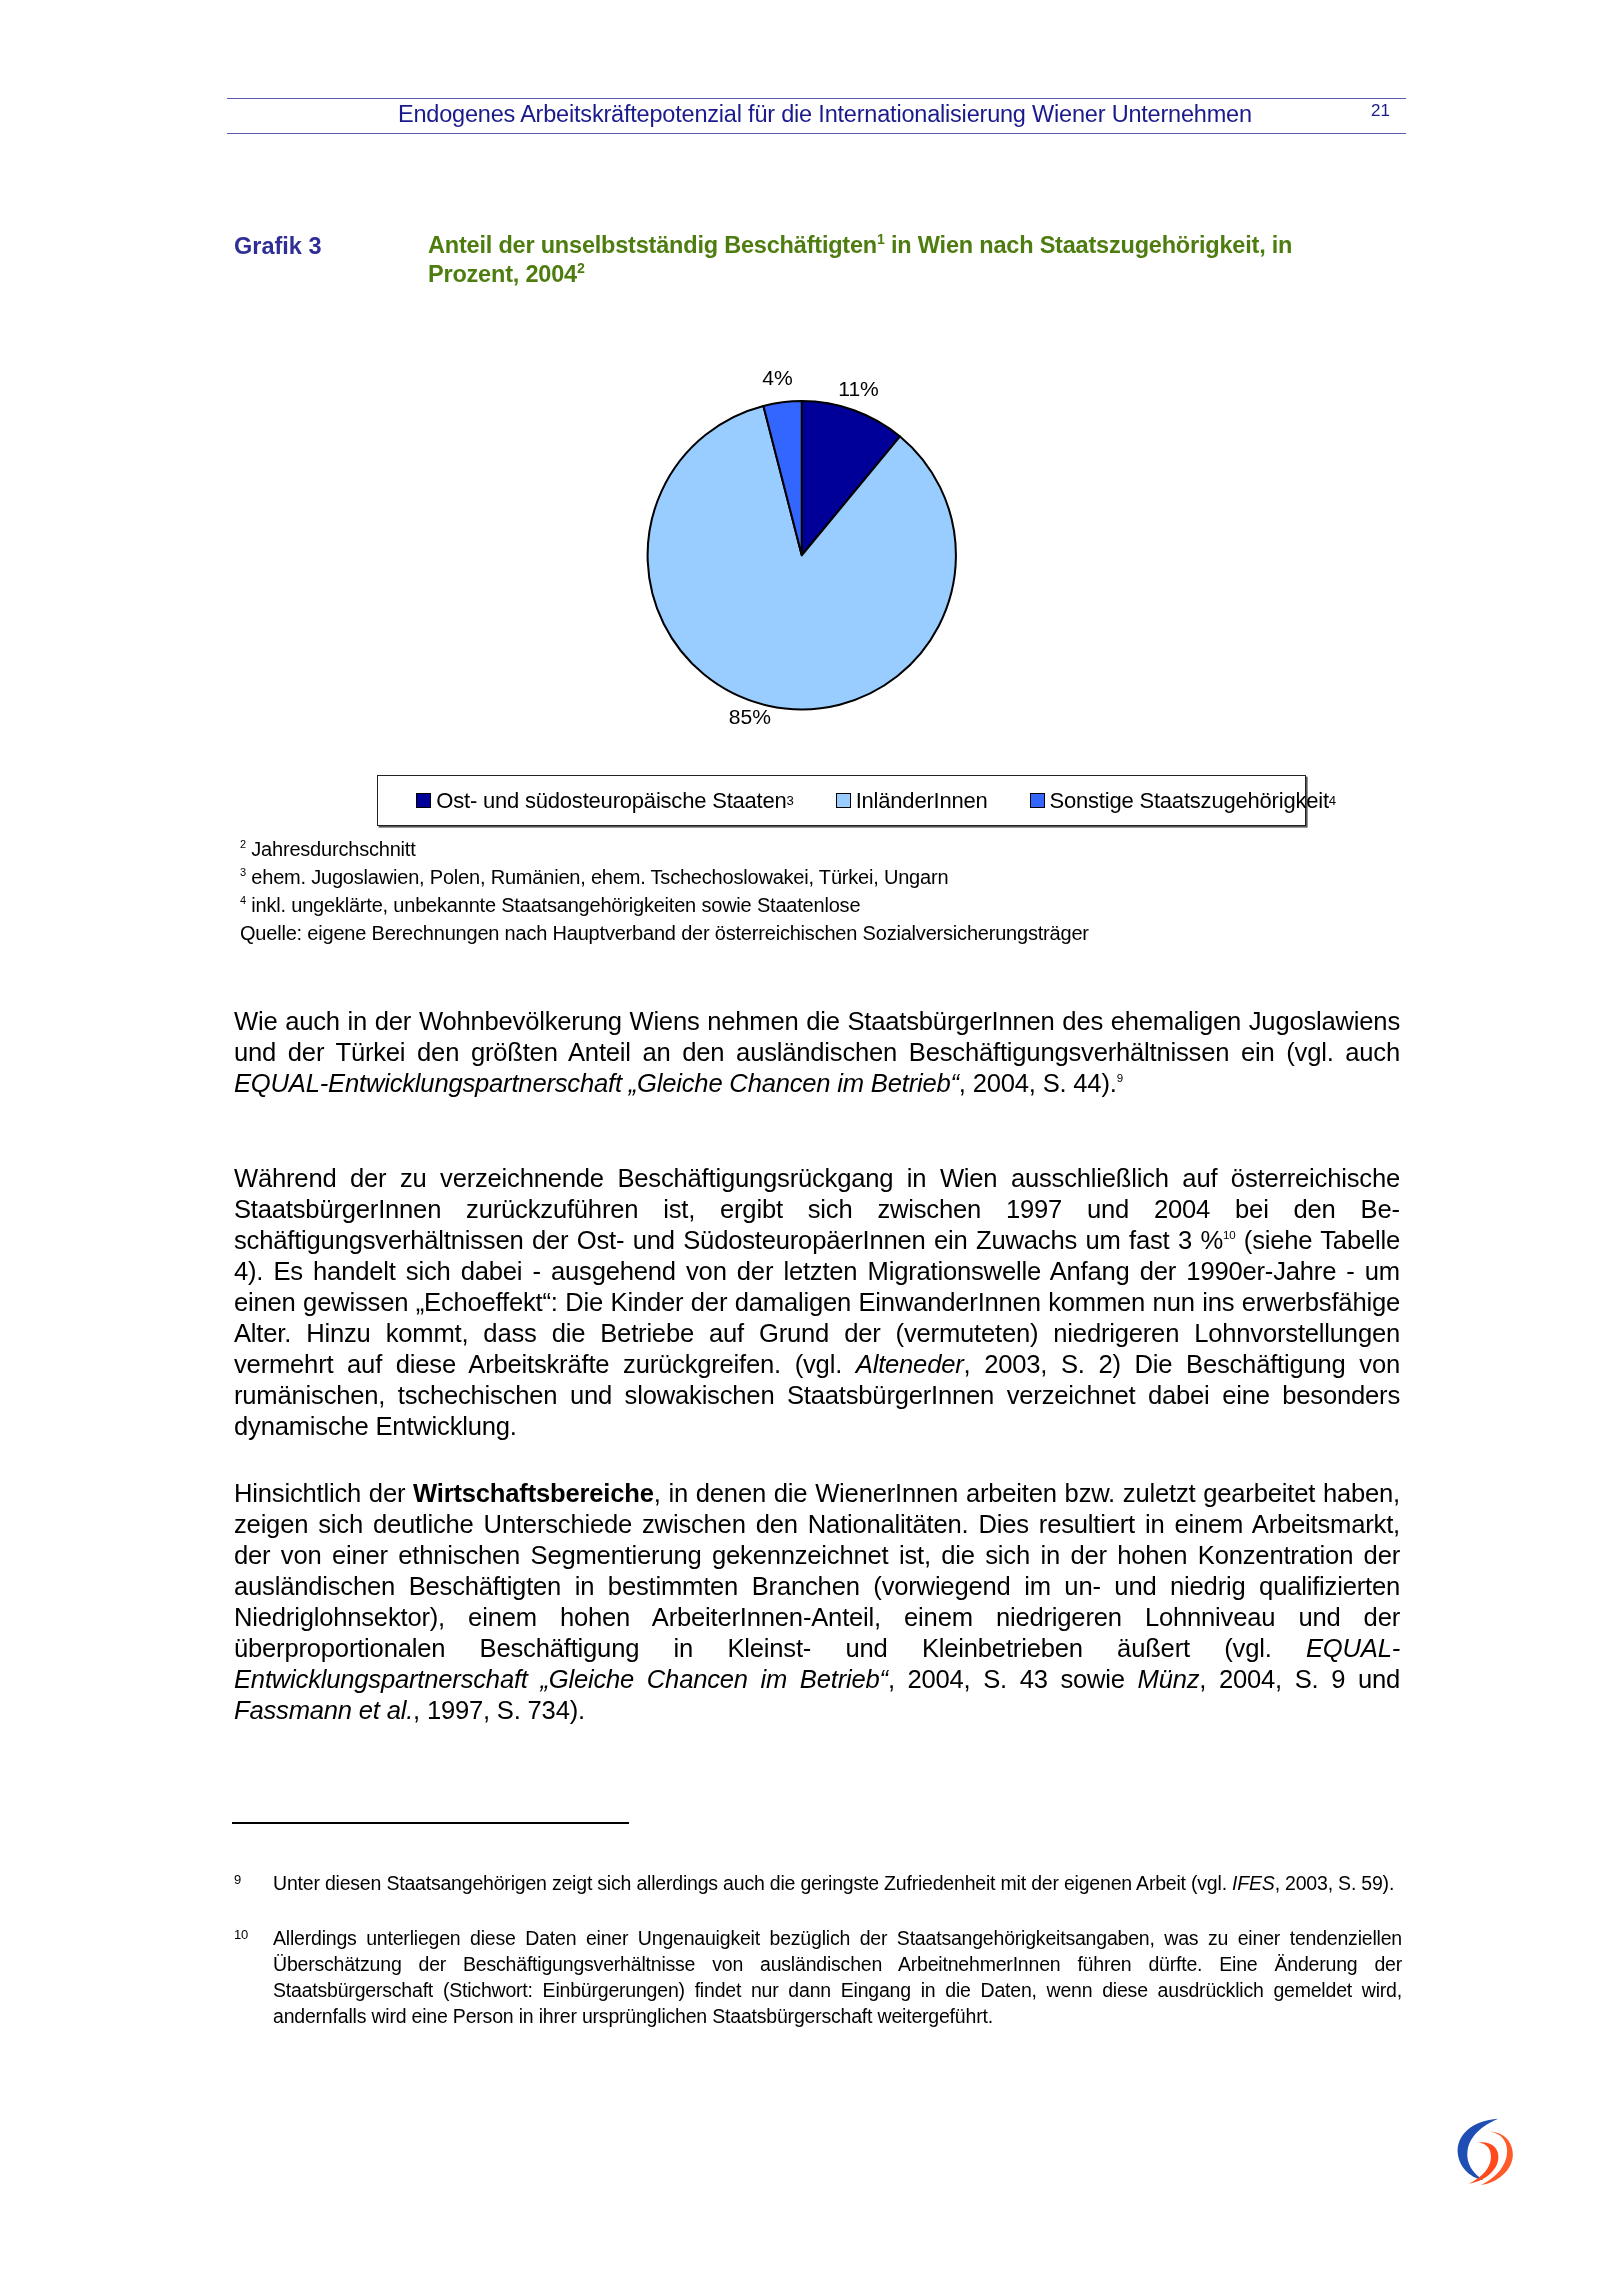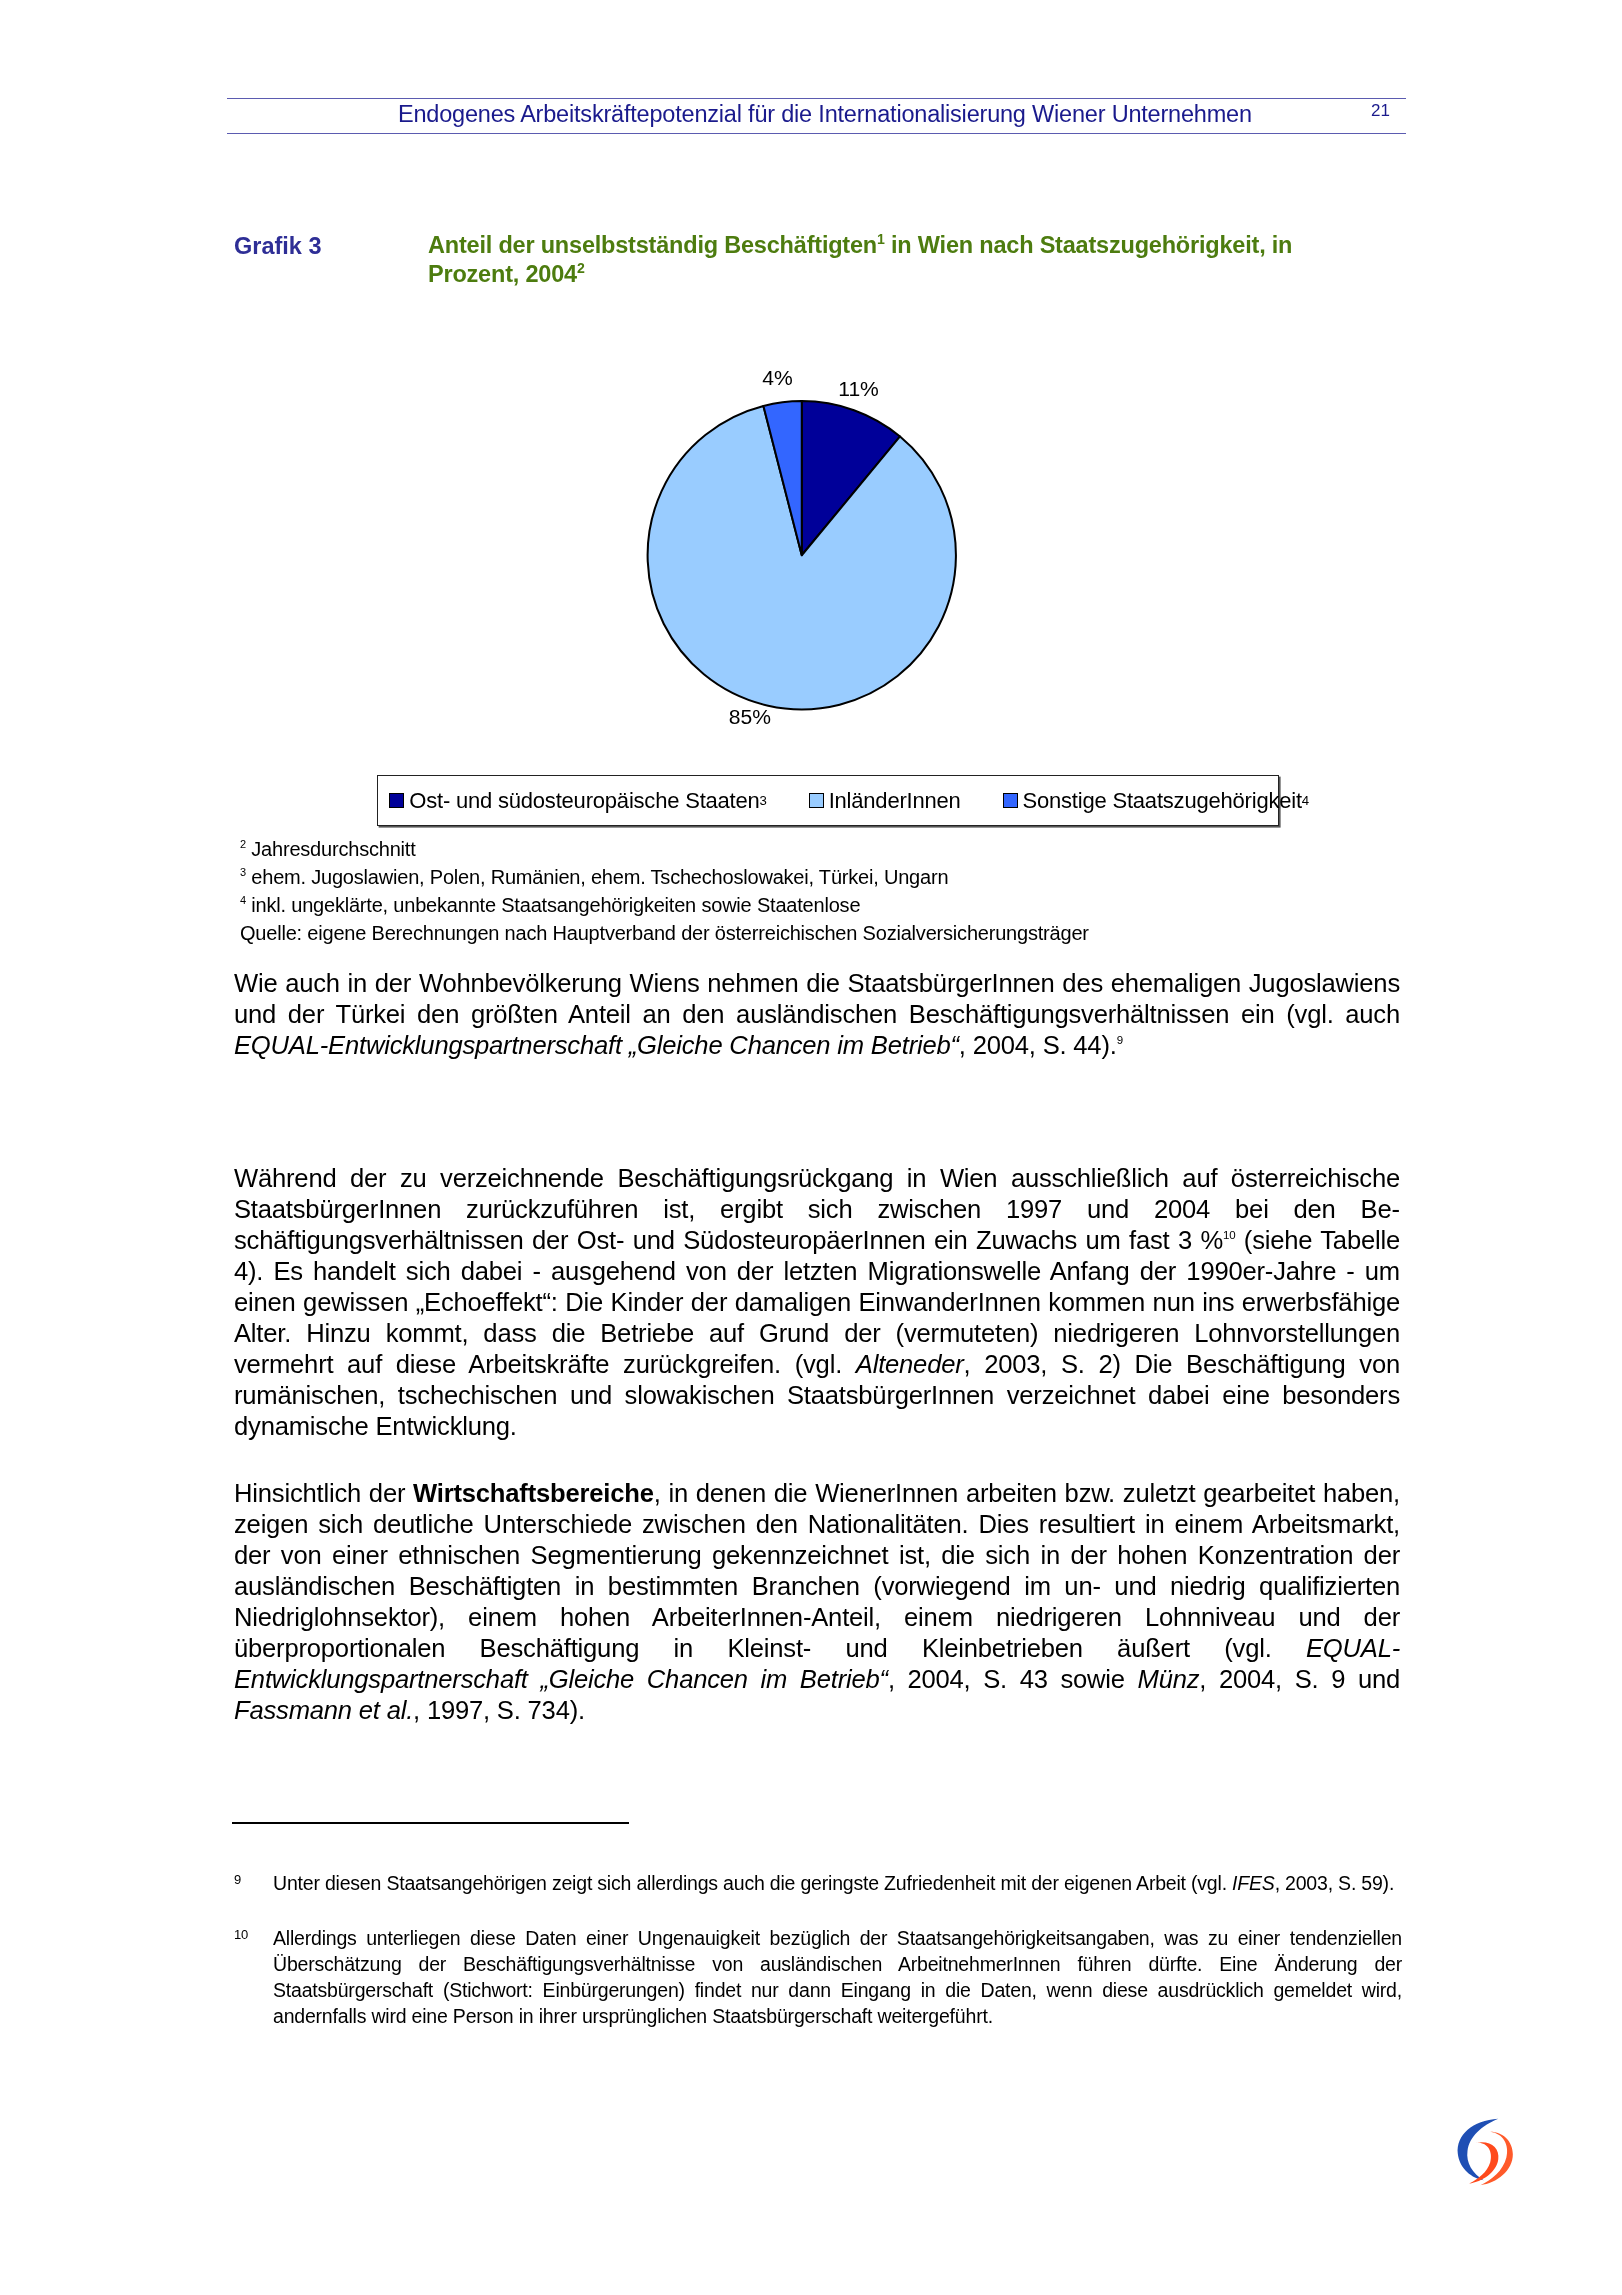--- a/index.html
+++ b/index.html
@@ -18,21 +18,21 @@
                color: #4d7c0f; line-height: 29px; letter-spacing: -0.2px; }
   sup { font-size: 60%; line-height: 0; vertical-align: super; }
 
   
   #pie-svg { position: absolute; left: 633px; top: 349px; width: 357px; height: 406px; overflow: visible; }
   .pie-label { font-family: "Liberation Sans", sans-serif; font-size: 26px; fill: #000; }
 
   
   .legend { position: absolute; left: 377px; top: 775px; width: 900px; height: 49px;
             border: 1.2px solid #222; box-shadow: 1.6px 1.6px 0 #555; background: #fff;
-            display: flex; align-items: center; font-size: 22px; white-space: nowrap; letter-spacing: -0.2px; }
+            display: flex; align-items: center; font-size: 22px; white-space: nowrap; letter-spacing: -0.2px; padding-left: 27px; }
   .leg-item { display: flex; align-items: center; margin-right: 18px; margin-left: 24px; }
   .leg-item:first-child { margin-left: 11.4px; }
   .swatch { width: 13px; height: 13px; border: 1.6px solid #000; margin-right: 4.9px; display: inline-block; }
 
   
   .notes { position: absolute; left: 240px; top: 835px; font-size: 20px; line-height: 28px; letter-spacing: -0.2px; }
   .notes div { white-space: nowrap; }
   .notes sup { font-size: 55%; }
 
   
@@ -90,21 +90,21 @@
     </div>
   </div>
 
 <div class="notes" id="notes">
     <div><sup>2</sup> <span>Jahresdurchschnitt</span></div>
     <div><sup>3</sup> <span>ehem. Jugoslawien, Polen, Rumänien, ehem. Tschechoslowakei, Türkei, Ungarn</span></div>
     <div><sup>4</sup> <span>inkl. ungeklärte, unbekannte Staatsangehörigkeiten sowie Staatenlose</span></div>
     <div><span>Quelle: eigene Berechnungen nach Hauptverband der österreichischen Sozialversicherungsträger</span></div>
   </div>
 
-<div class="para" style="top:968px;"><span>Wie auch in der Wohnbevölkerung Wiens nehmen die StaatsbürgerInnen des ehemaligen Jugoslawiens und der Türkei den größten Anteil an den ausländischen Beschäftigungsverhält­nissen ein (vgl. auch </span><i>EQUAL-Entwicklungspartnerschaft „Gleiche Chancen im Betrieb“</i><span>, 2004, S. 44).</span><span class="fnref">9</span></div>
+<div class="para" style="top:1006px;"><span>Wie auch in der Wohnbevölkerung Wiens nehmen die StaatsbürgerInnen des ehemaligen Jugoslawiens und der Türkei den größten Anteil an den ausländischen Beschäftigungsverhält­nissen ein (vgl. auch </span><i>EQUAL-Entwicklungspartnerschaft „Gleiche Chancen im Betrieb“</i><span>, 2004, S. 44).</span><span class="fnref">9</span></div>
 
 <div class="para" style="top:1163px;"><span>Während der zu verzeichnende Beschäftigungsrückgang in Wien ausschließlich auf österreichi­sche StaatsbürgerInnen zurückzuführen ist, ergibt sich zwischen 1997 und 2004 bei den Be­schäftigungsverhältnissen der Ost- und SüdosteuropäerInnen ein Zuwachs um fast 3 %</span><span class="fnref">10</span><span> (siehe Tabelle 4). Es handelt sich dabei - ausgehend von der letzten Migrationswelle Anfang der 1990er-Jahre - um einen gewissen „Echoeffekt“: Die Kinder der damaligen EinwanderInnen kommen nun ins erwerbsfähige Alter. Hinzu kommt, dass die Betriebe auf Grund der (ver­muteten) niedrigeren Lohnvorstellungen vermehrt auf diese Arbeitskräfte zurückgreifen. (vgl. </span><i>Alteneder</i><span>, 2003, S. 2) Die Beschäftigung von rumänischen, tschechischen und slowakischen StaatsbürgerInnen verzeichnet dabei eine besonders dynamische Entwicklung.</span></div>
 
 <div class="para" style="top:1478px;"><span>Hinsichtlich der </span><b>Wirtschaftsbereiche</b><span>, in denen die WienerInnen arbeiten bzw. zuletzt gear­beitet haben, zeigen sich deutliche Unterschiede zwischen den Nationalitäten. Dies resultiert in einem Arbeitsmarkt, der von einer ethnischen Segmentierung gekennzeichnet ist, die sich in der hohen Konzentration der ausländischen Beschäftigten in bestimmten Branchen (vorwiegend im un- und niedrig qualifizierten Niedriglohnsektor), einem hohen ArbeiterInnen-Anteil, einem niedrigeren Lohnniveau und der überproportionalen Beschäftigung in Kleinst- und Klein­betrieben äußert (vgl. </span><i>EQUAL-Entwicklungspartnerschaft „Gleiche Chancen im Betrieb“</i><span>, 2004, S. 43 sowie </span><i>Münz</i><span>, 2004, S. 9 und </span><i>Fassmann et al.</i><span>, 1997, S. 734).</span></div>
 
 <div class="fn-rule"></div>
 
 <div class="fn" style="top:1870px;">
   <span class="fn-num">9</span>
   <div class="fn-text"><span>Unter diesen Staatsangehörigen zeigt sich allerdings auch die geringste Zufriedenheit mit der eigenen Arbeit (vgl. </span><i>IFES</i><span>, 2003, S. 59).</span></div>

